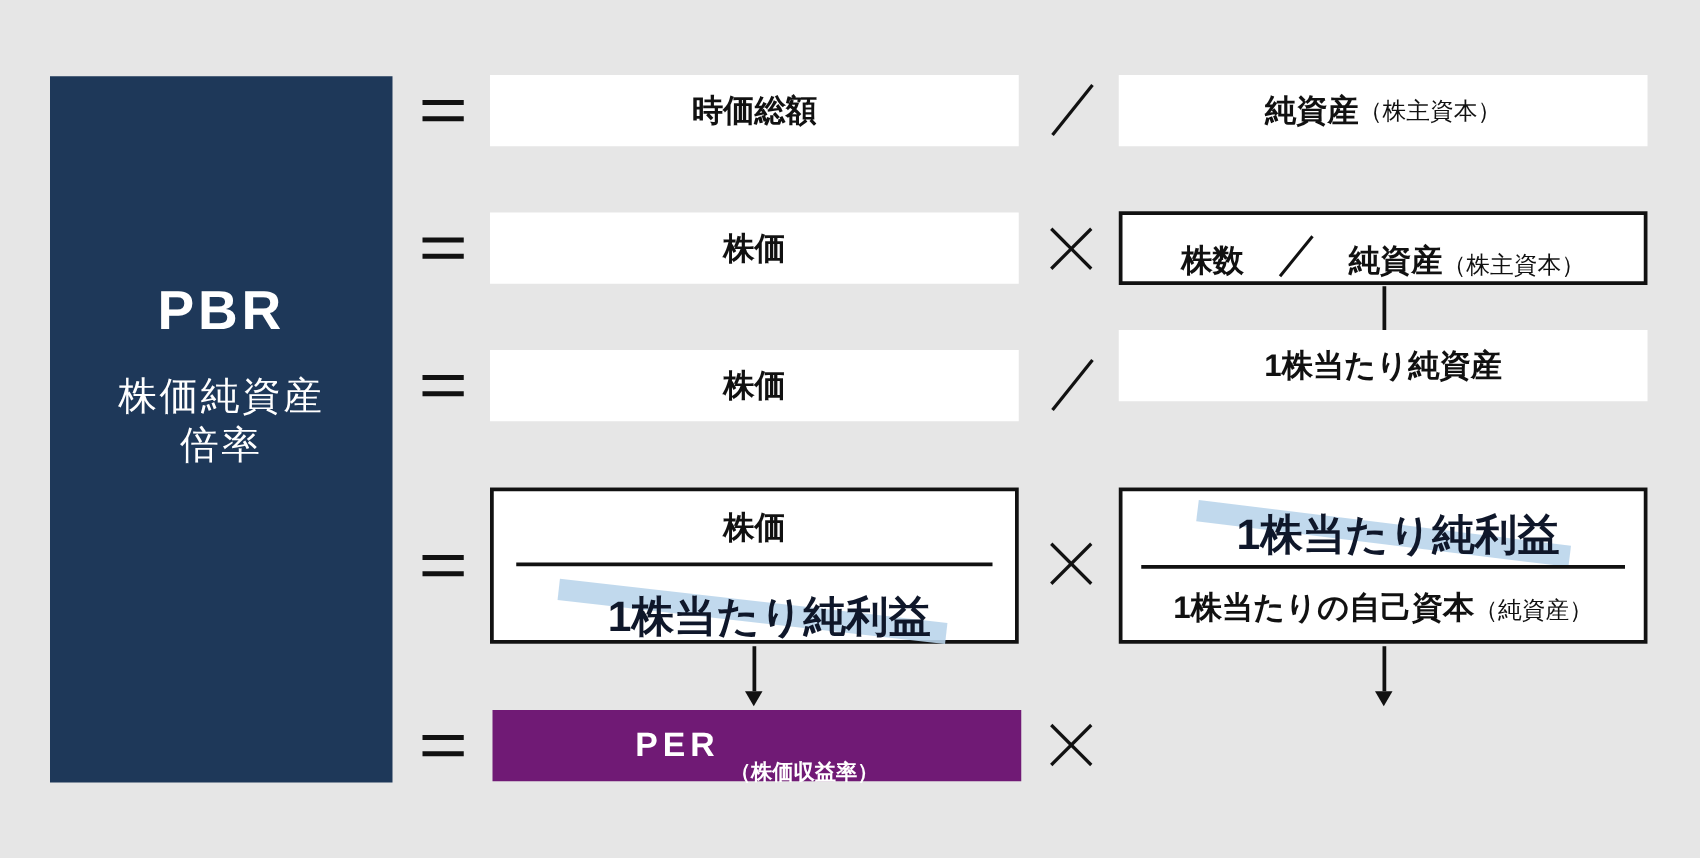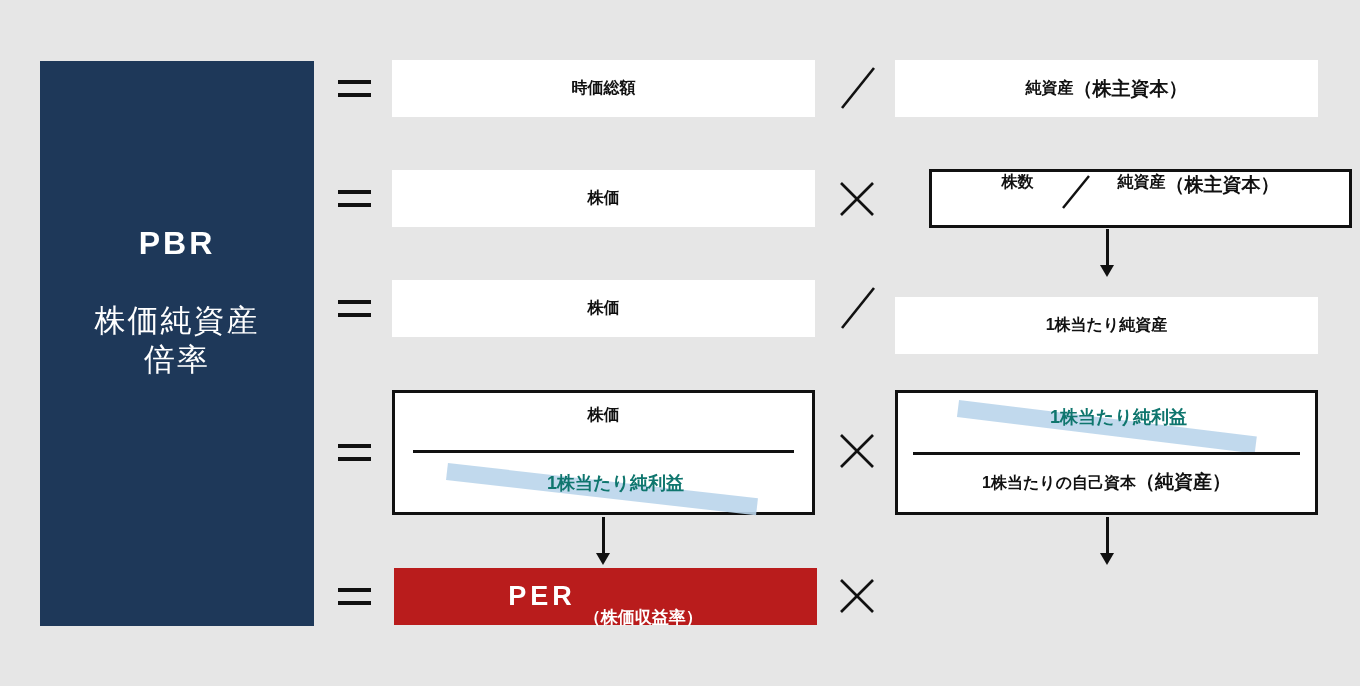--- a/index.html
+++ b/index.html
@@ -7,47 +7,47 @@
     position:relative;width:1360px;height:686px;background:#e6e6e6;overflow:hidden;
     font-family:"Liberation Sans","DejaVu Sans",sans-serif;color:#111;
   }
   
   .panel{
     position:absolute;left:40px;top:61px;width:274px;height:565px;
     background:#1e3859;display:flex;flex-direction:column;align-items:center;
     padding-top:166px;box-sizing:border-box;
   }
   .panel-acronym{
-    color:#fff;font-size:32px;font-weight:700;letter-spacing:3px;line-height:1;
-    margin-bottom:42px;
+    color:#fff;font-size:44px;font-weight:700;letter-spacing:3px;line-height:1;
+    margin-bottom:26px;
   }
   .panel-subtitle{color:#fff;font-size:31px;font-weight:500;line-height:39px;letter-spacing:2px;}
   
   .eq{
     position:absolute;left:338px;width:33px;height:17px;box-sizing:border-box;
     border-top:4px solid #111;border-bottom:4px solid #111;
   }
   
   .wbox{
     position:absolute;width:423px;height:57px;background:#fff;
     display:flex;align-items:center;justify-content:center;
     font-size:25px;font-weight:700;box-sizing:border-box;
   }
   .bbox{
     position:absolute;width:423px;background:#fff;border:3px solid #111;box-sizing:border-box;
   }
-  .row2box{left:929px;top:169px;height:59px;display:flex;align-items:flex-start;justify-content:center;}
+  .row2box{left:895px;top:169px;height:59px;display:flex;align-items:flex-end;justify-content:center;}
   .fracbox{top:390px;height:125px;}
   .dbox{
-    position:absolute;width:423px;height:57px;background:#b91c1c;top:568px;
+    position:absolute;width:423px;height:57px;background:#701a75;top:568px;
     display:flex;align-items:center;justify-content:center;color:#fff;
   }
-  .t-main{font-size:16px;font-weight:700;}
-  .t-small{font-size:19px;font-weight:700;}
-  .blue{color:#0f766e;font-size:18px;font-weight:700;padding-left:24px;}
+  .t-main{font-size:25px;font-weight:700;}
+  .t-small{font-size:19px;font-weight:400;}
+  .blue{color:#0f172a;font-size:34px;font-weight:700;padding-left:24px;}
   .acro{font-size:27px;font-weight:600;letter-spacing:4px;color:#fff;}
   .acro-paren{font-size:17px;font-weight:600;color:#fff;margin-left:8px;margin-top:41px;}
   
   .op{position:absolute;}
   
   .frac-num{position:absolute;left:0;right:0;top:12px;text-align:center;}
   .frac-line{position:absolute;height:3px;background:#111;top:57px;}
   .frac-den{position:absolute;left:0;right:0;text-align:center;}
   .hl-band{
     position:absolute;height:17px;background:rgba(186,213,235,0.9);
@@ -108,21 +108,21 @@
     <div class="shaft"></div>
       <div class="head"></div>
   </div>
 
   <div class="wbox" style="left:392px;top:280px">
     <span class="t-main">株価</span>
   </div>
   <svg class="op" style="left:838px;top:284px" width="40" height="48">
     <line x1="4" y1="44" x2="36" y2="4" stroke="#111" stroke-width="2.6"></line>
   </svg>
-  <div class="wbox" style="left:895px;top:297px">
+  <div class="wbox" style="left:895px;top:264px">
     <span class="t-main">1株当たり純資産</span>
   </div>
 
   <div class="bbox fracbox" style="left:392px">
     <div class="frac-num t-main">株価</div>
     <div class="frac-line" style="left:18px;right:18px"></div>
     <div class="hl-band" style="left:52px;top:70px;width:312px;transform:rotate(6.5deg)"></div>
     <div class="frac-den blue" style="top:78px">1株当たり純利益</div>
   </div>
   <svg class="op" style="left:836px;top:430px" width="42" height="42">

